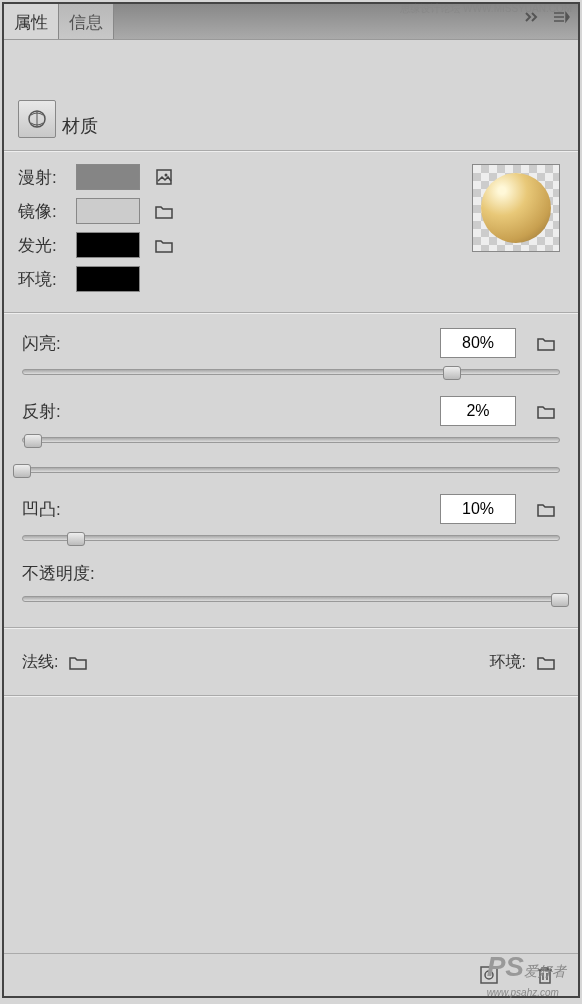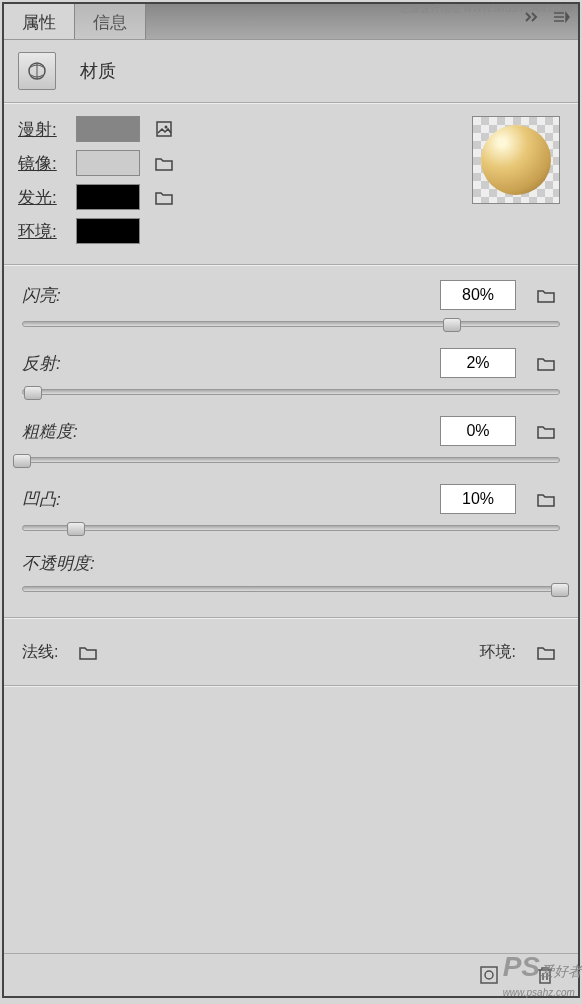--- a/index.html
+++ b/index.html
@@ -1,62 +1,62 @@
 <!DOCTYPE html>
 <html><head>
   <meta charset="utf-8">
   <style>
     * { box-sizing: border-box; margin: 0; padding: 0; font-family: "Microsoft YaHei", sans-serif; }
     body { width: 582px; height: 1004px; background: #d6d6d6; font-size: 16px; color: #333; position: relative; }
     
     .top-watermark { position: absolute; top: 2px; right: 10px; font-size: 10px; color: #888; z-index: 100; }
-    .bottom-watermark { position: absolute; bottom: 5px; right: 0; font-size: 14px; color: #888; z-index: 100; font-style: italic; margin-top: 32px; }
+    .bottom-watermark { position: absolute; bottom: 5px; right: 16px; font-size: 14px; color: #888; z-index: 100; font-style: italic; margin-top: 32px; }
     .bottom-watermark .ps { font-size: 28px; font-weight: bold; font-style: italic; color: #999; }
     
     .panel { border: 2px solid #444; background: #d6d6d6; margin: 2px; height: 996px; display: flex; flex-direction: column; }
     
     .tabs { display: flex; background: linear-gradient(#888, #aaa); height: 36px; position: relative; border-bottom: 1px solid #999; }
-    .tab { padding: 7px 18px; font-size: 17px; cursor: pointer; border-right: 1px solid #888; }
+    .tab { padding: 7px 10px; font-size: 17px; cursor: pointer; border-right: 1px solid #888; }
     .tab.active { background: #d6d6d6; }
     .tab.inactive { background: linear-gradient(#b8b8b8, #c8c8c8); color: #555; }
     .tab-controls { position: absolute; right: 8px; top: 6px; display: flex; gap: 8px; align-items: center; }
     
-    .section-header { display: flex; align-items: center; padding: 12px 14px; gap: 24px; }
+    .section-header { display: flex; align-items: flex-end; padding: 12px 14px; gap: 6px; margin-top: 48px; }
     .material-icon-box { width: 38px; height: 38px; border: 1px solid #888; background: linear-gradient(#e8e8e8, #c8c8c8); display: flex; align-items: center; justify-content: center; border-radius: 2px; }
     
     .divider { border-top: 1px solid #aaa; border-bottom: 1px solid #eee; margin: 0; }
     
-    .color-section { padding: 12px 14px; position: relative; text-decoration: underline; }
+    .color-section { padding: 12px 14px; position: relative; }
     .color-row { display: flex; align-items: center; margin-bottom: 8px; gap: 10px; }
     .color-label { width: 48px; font-size: 17px; }
     .color-swatch { width: 64px; height: 26px; border: 1px solid #888; cursor: pointer; }
     .icon-btn { width: 28px; height: 26px; display: flex; align-items: center; justify-content: center; cursor: pointer; }
     
     .preview-ball { position: absolute; right: 18px; top: 12px; width: 88px; height: 88px; border: 1px solid #888; background: 
       linear-gradient(45deg, #ccc 25%, transparent 25%, transparent 75%, #ccc 75%),
       linear-gradient(45deg, #ccc 25%, #eee 25%, #eee 75%, #ccc 75%);
       background-size: 16px 16px;
       background-position: 0 0, 8px 8px;
       display: flex; align-items: center; justify-content: center;
     }
     .ball { width: 70px; height: 70px; border-radius: 50%; background: radial-gradient(circle at 30% 25%, #fff8d8 5%, #e8c878 35%, #c8a050 70%, #8a6830 100%); position: relative; }
     
     .slider-section { padding: 14px 18px 4px 18px; }
     .slider-row { margin-bottom: 14px; }
     .slider-top { display: flex; align-items: center; justify-content: space-between; margin-bottom: 8px; }
-    .slider-label { font-size: 17px; font-style: italic; }
+    .slider-label { font-size: 17px; }
     .slider-right { display: flex; align-items: center; gap: 16px; }
     .value-box { width: 76px; height: 30px; border: 1px solid #888; background: #fff; text-align: center; font-size: 16px; padding: 3px 4px; }
     
     .slider-track { position: relative; height: 16px; margin-top: 2px; }
     .track-line { position: absolute; left: 0; right: 0; top: 3px; height: 6px; background: linear-gradient(#aaa, #ddd); border: 1px solid #999; border-radius: 3px; }
     .slider-thumb { position: absolute; top: 0; width: 18px; height: 14px; background: linear-gradient(#eee, #bbb); border: 1px solid #888; border-radius: 3px; transform: translateX(-50%); cursor: pointer; }
     
     .bottom-section { padding: 20px 18px; display: flex; justify-content: space-between; align-items: center; }
-    .bottom-item { display: flex; align-items: center; gap: 16px; }
+    .bottom-item { display: flex; align-items: center; gap: 6px; }
     
     .footer { margin-top: auto; padding: 8px 20px; display: flex; justify-content: flex-end; gap: 30px; border-top: 1px solid #aaa; }
     .footer-icon { width: 26px; height: 26px; display: flex; align-items: center; justify-content: center; cursor: pointer; }
     
     svg { display: block; }
   </style>
 </head>
 <body>
 
 <div class="top-watermark">思缘设计论坛 WWW.MISSYUAN.COM</div>
@@ -169,31 +169,20 @@
             </div>
         </div>
       </div>
       <div class="slider-track">
         <div class="track-line"></div>
         <div class="slider-thumb" style="left:2%;"></div>
       </div>
     </div>
 
     <div class="slider-row">
-      <div class="slider-top">
-        <span class="slider-label">粗糙度:</span>
-        <div class="slider-right">
-          <input class="value-box" value="0%" style="">
-          <div class="icon-btn">
-              <svg width="20" height="18">
-                <path d="M2 5 h5 l2 2 h9 v9 h-16 z" fill="none" stroke="#444" stroke-width="1.5"></path>
-              </svg>
-            </div>
-        </div>
-      </div>
       <div class="slider-track">
         <div class="track-line"></div>
         <div class="slider-thumb" style="left:0%;"></div>
       </div>
     </div>
 
     <div class="slider-row">
       <div class="slider-top">
         <span class="slider-label">凹凸:</span>
         <div class="slider-right">

